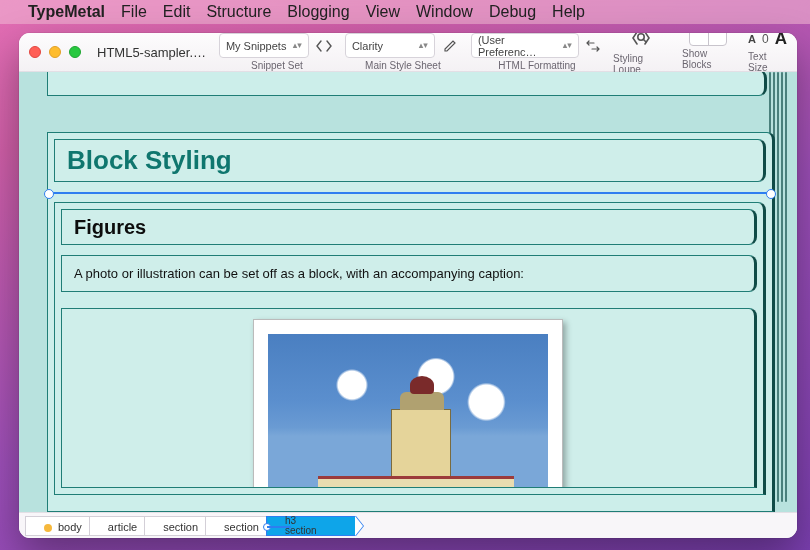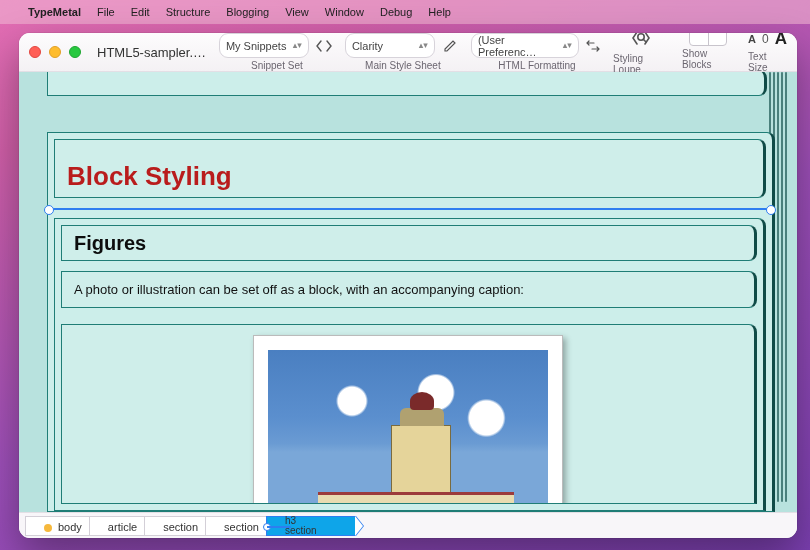--- a/index.html
+++ b/index.html
@@ -8,21 +8,21 @@
     width: 810px; height: 550px;
     background: linear-gradient(160deg, #e46fb5 0%, #d05fa8 18%, #9d4fb8 55%, #7b3fb0 100%);
     position: relative;
   }
   
   .menubar {
     height: 24px;
     background: rgba(240,180,210,0.6);
     display: flex; align-items: center;
     padding: 0 10px; gap: 16px;
-    font-size: 11px; color: #222;
+    font-size: 16px; color: #222;
     backdrop-filter: blur(20px);
   }
   .menubar .apple { font-size: 14px; margin-right: 2px; }
   .menubar .appname { font-weight: 700; }
   .menubar span { cursor: default; }
   
   .window {
     position: absolute; left: 19px; top: 33px; width: 778px; height: 505px;
     background: #fcfcfd;
     border-radius: 11px;
@@ -36,21 +36,21 @@
     padding: 0 10px; gap: 10px;
   }
   .traffic { display: flex; gap: 8px; align-items: center; }
   .tl { width: 12px; height: 12px; border-radius: 50%; }
   .tl.red { background:#ff5f57; border:1px solid #e24640;}
   .tl.yel { background:#febc2e; border:1px solid #e1a027;}
   .tl.grn { background:#28c840; border:1px solid #1fa532;}
   .doctitle { font-size:13px; color:#333; margin-left:6px; white-space:nowrap; overflow:hidden; text-overflow:ellipsis; max-width:120px;}
   .selectish {
     display:flex; align-items:center; gap:4px;
-    background:#fff; border:1px solid #d7d3da; border-radius:9px;
+    background:#fff; border:1px solid #d7d3da; border-radius:4px;
     height:25px; padding:0 6px; font-size:11px; color:#444;
     min-width:90px; justify-content:space-between;
   }
   .selectish .chev { color:#888; font-size:9px; line-height:1; display:flex; flex-direction:column; gap:0;}
   .tlabel { font-size:10px; color:#6b6670; }
   .ticonbtn { width:22px; height:21px; display:flex; align-items:center; justify-content:center; color:#555; font-size:12px; }
   .tgroup { display:flex; flex-direction:column; align-items:center; gap:2px;}
   .tgroup-row { display:flex; align-items:center; gap:4px;}
   .rightcluster { margin-left:auto; display:flex; gap:14px; align-items:flex-start;}
   .loupe { font-size:16px; color:#5a5560; }
@@ -78,21 +78,21 @@
   }
   .mainblock {
     position:absolute; left:28px; right:22px; top:60px; bottom:0;
     background:#cceeea; border:1px solid #1f7d76; border-right:3px solid #0f4b47;
     border-top-right-radius:8px; padding:6px;
   }
   .h2box {
     background:#cfeeea; border:1px solid #1f7d76; border-right:3px solid #0f4b47;
     border-radius:0 8px 8px 0; padding:6px 12px;
   }
-  .h2box h2 { font: 800 26px/1.1 "Avenir Next","Helvetica Neue",Arial; color:#b91c1c;margin-top:16px;}
+  .h2box h2 { font: 800 26px/1.1 "Avenir Next","Helvetica Neue",Arial; color:#0f766e;}
   .sel-line {
     position:relative; height:2px; background:#2e7ef0; margin:10px -6px 8px -6px;
   }
   .sel-line::before, .sel-line::after {
     content:""; position:absolute; top:-3px; width:8px; height:8px; border:1.5px solid #2e7ef0; background:#fff; border-radius:50%;
   }
   .sel-line::before{ left:-4px;} .sel-line::after{ right:-4px;}
   .subblock {
     background:#cceeea; border:1px solid #1f7d76; border-right:3px solid #0f4b47;
     border-top-right-radius:8px; padding:6px;

